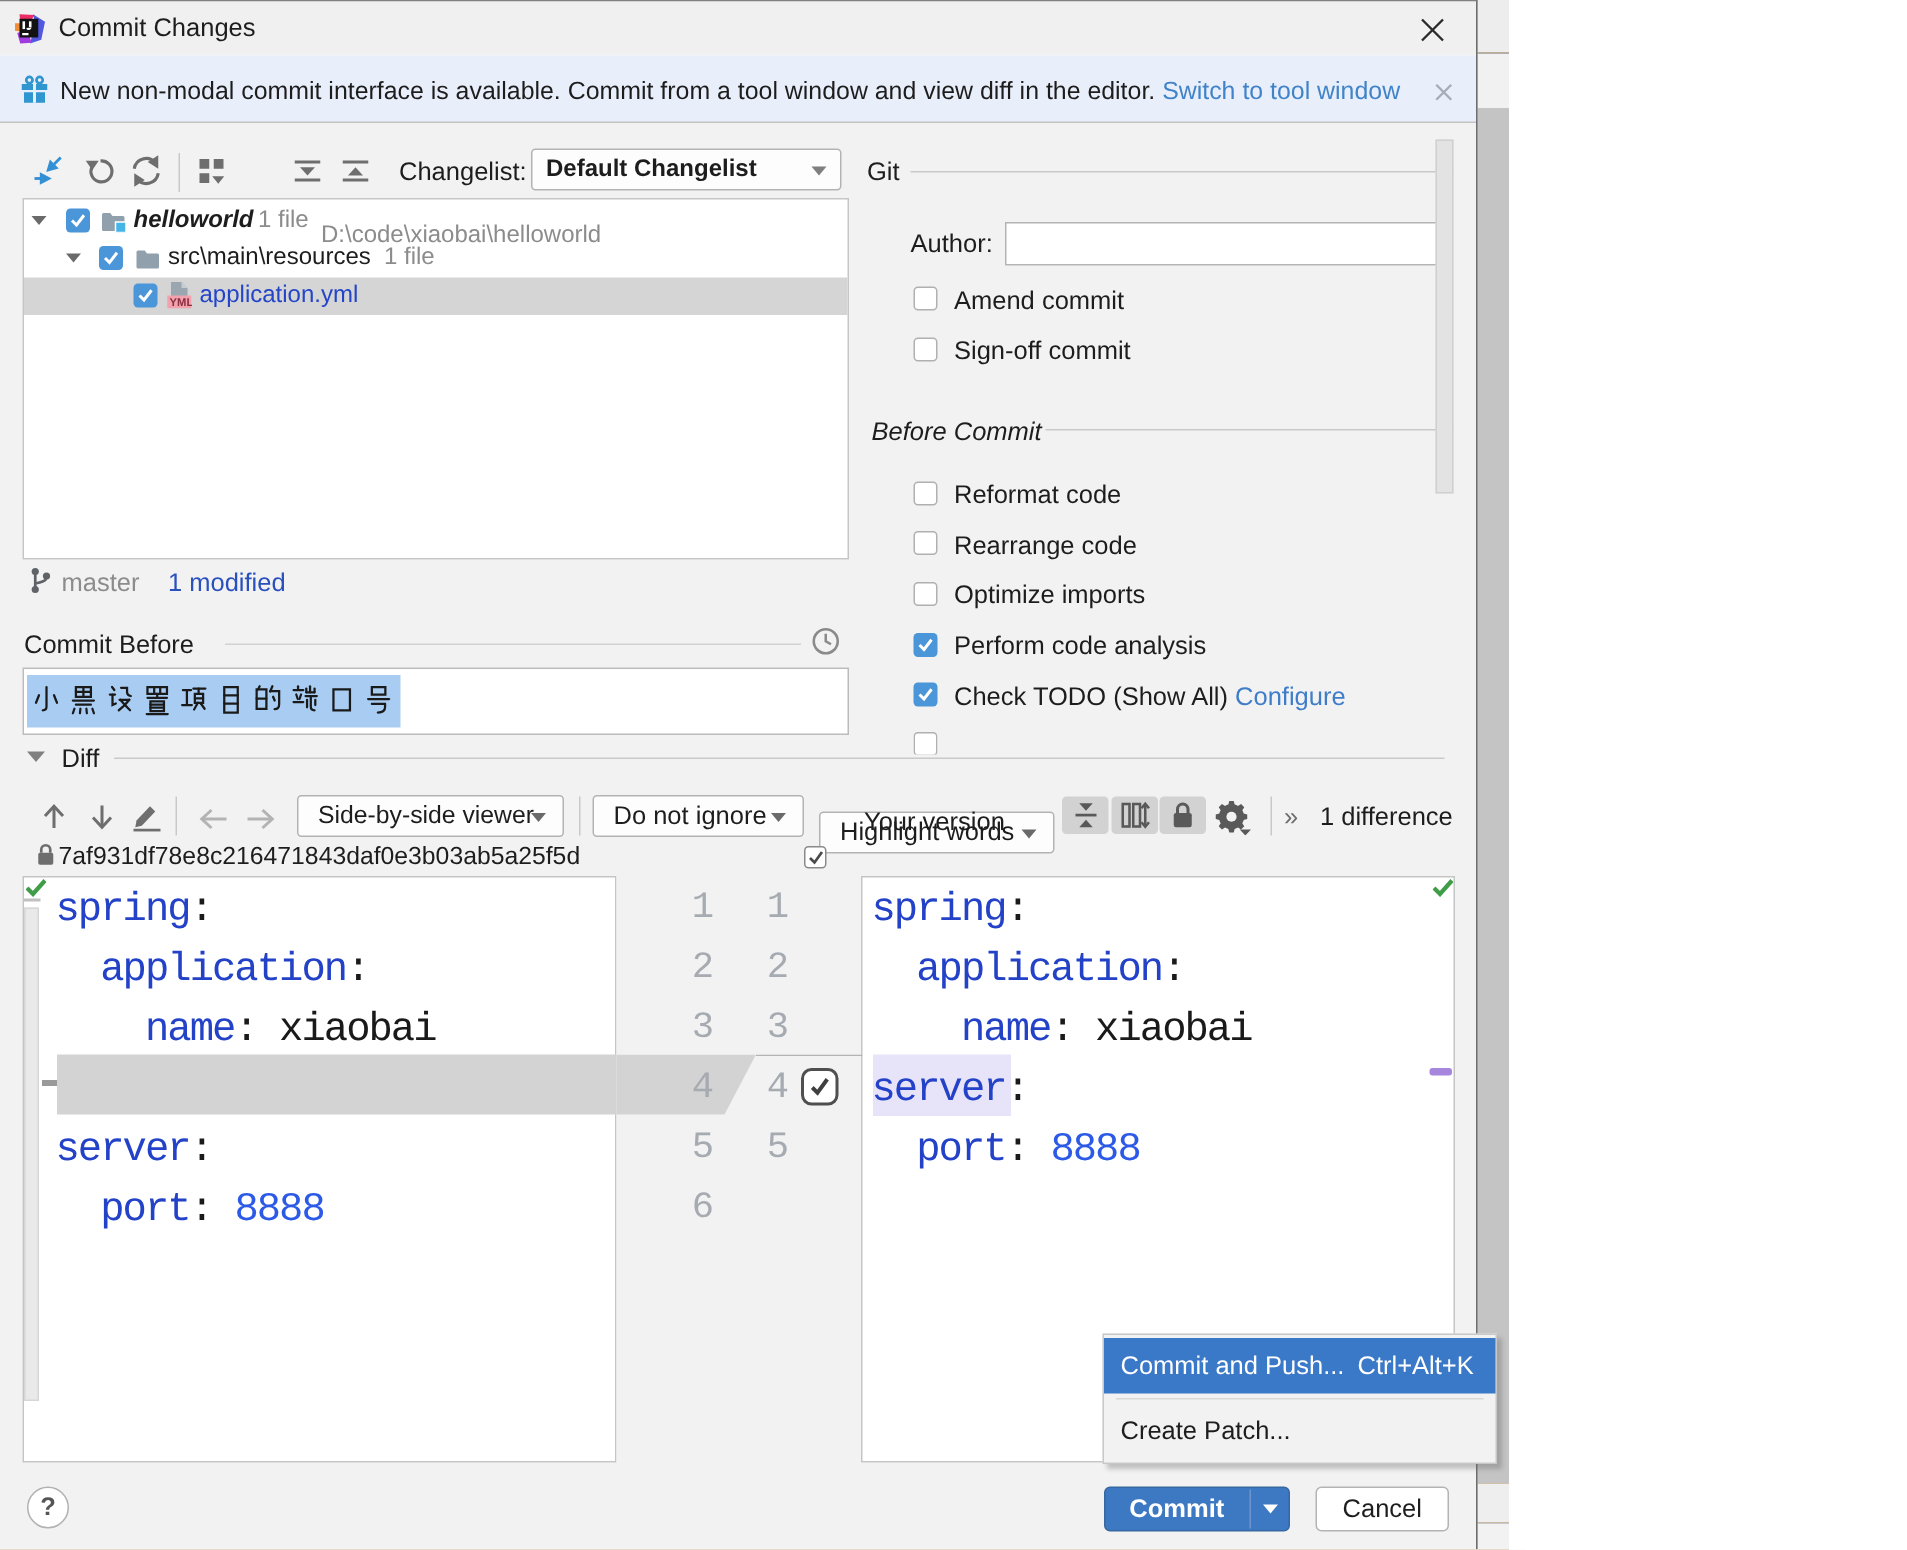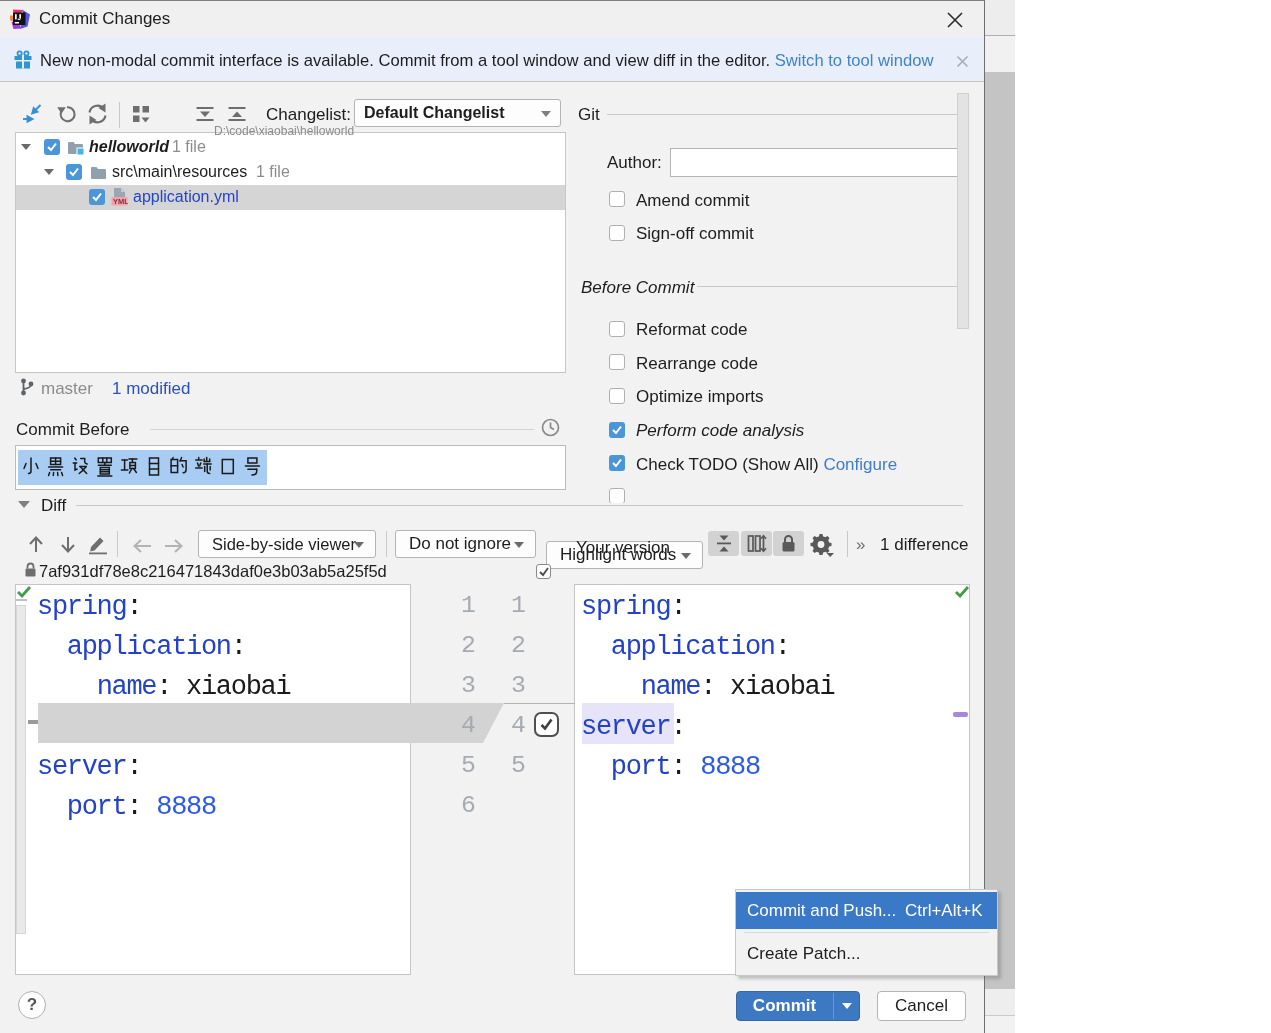--- a/index.html
+++ b/index.html
@@ -1,17 +1,17 @@
 <!DOCTYPE html>
 <html><head>
 <meta charset="utf-8">
 <style>
   * { margin:0; padding:0; box-sizing:border-box; }
   html,body { width:1271px; height:1033px; background:#fff; font-family:"Liberation Sans", sans-serif; }
-  #root { position:relative; width:1271px; height:1033px; overflow:hidden; background:#a16207; }
+  #root { position:relative; width:1006px; height:1033px; overflow:hidden; background:#a16207; }
   .abs { position:absolute; }
   .lbl { position:absolute; color:#1d1d1d; font-size:17px; white-space:nowrap; }
   .gray { color:#8c8c8c; }
   .hline { position:absolute; height:1px; background:#c9c9c9; }
   .cb { position:absolute; width:16px; height:16px; border-radius:3px; }
   .cb.on { background:#4a96d8; }
   .cb.off { background:#fff; border:1.5px solid #b0b0b0; }
   .combo { position:absolute; background:#fdfdfd; border:1px solid #b3b3b3; border-radius:3px; }
   .combo .ct { position:absolute; left:13px; top:50%; transform:translateY(-50%); font-size:17px; color:#1d1d1d; white-space:nowrap; }
   .caret { position:absolute; width:0; height:0; border-left:5.5px solid transparent; border-right:5.5px solid transparent; border-top:6px solid #595959; }
@@ -123,21 +123,21 @@
     <div class="cb on" style="left:44px;top:138px;"></div>
     <svg class="abs" style="left:46px;top:140px;" width="12" height="12" viewBox="0 0 12 12">
         <path d="M2 6 L5 9 L10 2.5" stroke="#fff" stroke-width="2" fill="none"></path>
       </svg>
     <svg class="abs" style="left:67px;top:139px;" width="17" height="15" viewBox="0 0 17 15">
       <path d="M1 3 a1 1 0 0 1 1-1 h4.5 l1.5 2 h7 a1 1 0 0 1 1 1 v8 a1 1 0 0 1 -1 1 h-13 a1 1 0 0 1 -1 -1 z" fill="#90a0ac"></path>
       <rect x="10" y="8" width="7" height="7" fill="#45b5e8" stroke="#fff" stroke-width="1"></rect>
     </svg>
     <div class="lbl" style="left:89px;top:137px;font-weight:bold;font-size:16px;font-style:italic;">helloworld</div>
     <div class="lbl gray" style="left:172px;top:137px;font-size:16px;">1 file</div>
-    <div class="lbl gray" style="left:214px;top:123px;font-size:12px;">D:\code\xiaobai\helloworld</div>
+    <div class="lbl gray" style="left:214px;top:147px;font-size:16px;">D:\code\xiaobai\helloworld</div>
 
     <div class="abs" style="left:44px;top:168px;width:0;height:0;border-left:5.5px solid transparent;border-right:5.5px solid transparent;border-top:6.5px solid #6a6a6a;"></div>
     <div class="cb on" style="left:66px;top:163px;"></div>
     <svg class="abs" style="left:68px;top:165px;" width="12" height="12" viewBox="0 0 12 12">
         <path d="M2 6 L5 9 L10 2.5" stroke="#fff" stroke-width="2" fill="none"></path>
       </svg>
     <svg class="abs" style="left:90px;top:164px;" width="17" height="15" viewBox="0 0 17 15">
       <path d="M1 3 a1 1 0 0 1 1-1 h4.5 l1.5 2 h7 a1 1 0 0 1 1 1 v8 a1 1 0 0 1 -1 1 h-13 a1 1 0 0 1 -1 -1 z" fill="#90a0ac"></path>
     </svg>
     <div class="lbl" style="left:112px;top:162px;font-size:16px;">src\main\resources</div>
@@ -429,21 +429,21 @@
     <div class="cb off" style="left:609px;top:320px;"></div>
     <div class="lbl" style="left:636px;top:319px;">Reformat code</div>
     <div class="cb off" style="left:609px;top:353px;"></div>
     <div class="lbl" style="left:636px;top:353px;">Rearrange code</div>
     <div class="cb off" style="left:609px;top:387px;"></div>
     <div class="lbl" style="left:636px;top:386px;">Optimize imports</div>
     <div class="cb on" style="left:609px;top:421px;"></div>
     <svg class="abs" style="left:611px;top:423px;" width="12" height="12" viewBox="0 0 12 12">
         <path d="M2 6 L5 9 L10 2.5" stroke="#fff" stroke-width="2" fill="none"></path>
       </svg>
-    <div class="lbl" style="left:636px;top:420px;font-style:italic;">Perform code analysis</div>
+    <div class="lbl" style="left:636px;top:420px;">Perform code analysis</div>
     <div class="cb on" style="left:609px;top:454px;"></div>
     <svg class="abs" style="left:611px;top:456px;" width="12" height="12" viewBox="0 0 12 12">
         <path d="M2 6 L5 9 L10 2.5" stroke="#fff" stroke-width="2" fill="none"></path>
       </svg>
     <div class="lbl" style="left:636px;top:454px;text-align:right;">Check TODO (Show All) <span style="color:#3f7dc9;">Configure</span></div>
     <div class="abs" style="left:609px;top:487px;width:16px;height:15px;overflow:hidden;">
         <div class="cb off" style="left:0;top:0;"></div>
       </div>
 
     <div class="abs" style="left:957px;top:92px;width:12px;height:236px;background:#e3e3e3;border:1px solid #d0d0d0;"></div>

